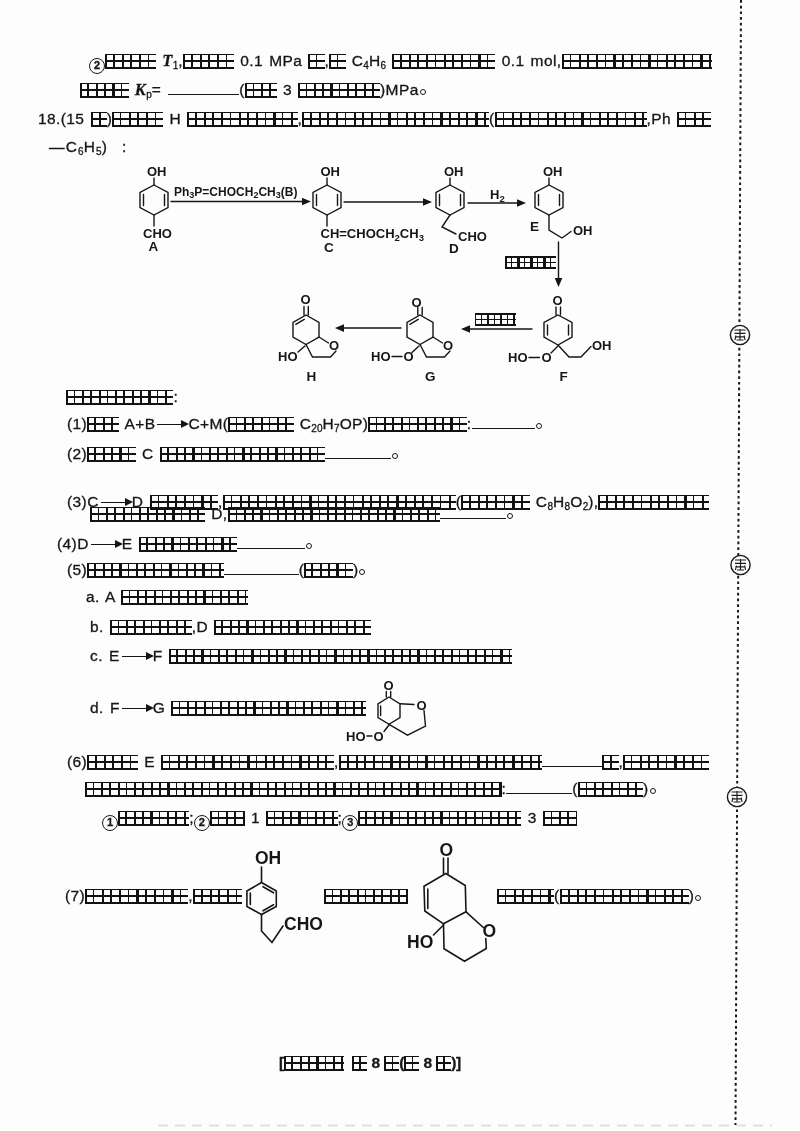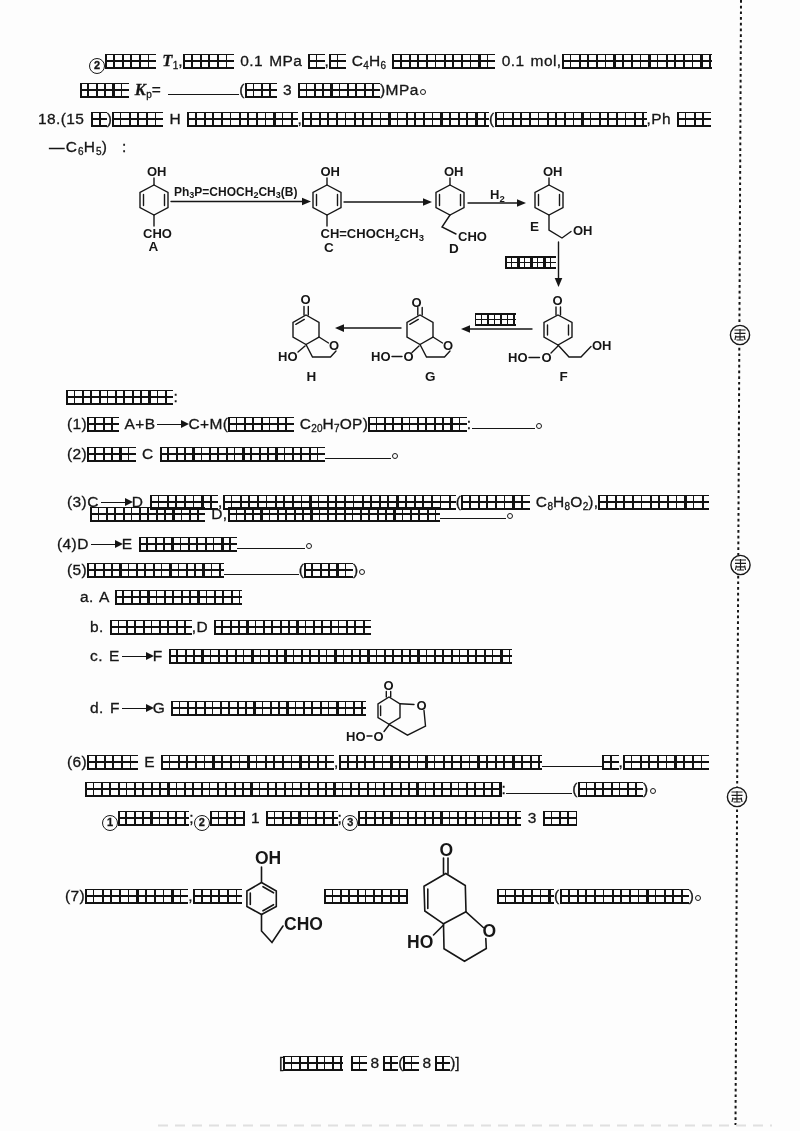--- a/index.html
+++ b/index.html
@@ -41,31 +41,31 @@
 <div class="ln" style="left:80px;top:80px"><span class="z" style="width:48.6px"></span> <i class="v">K</i><sub>p</sub>=<span style="display:inline-block;width:7px"></span><span class="bl" style="width:71px"></span>(<span class="z" style="width:32.0px"></span> 3 <span class="z" style="width:81.8px"></span>)MPa<span class="jo"></span></div>
 <div class="ln" style="left:38px;top:109px">18.(15 <span class="zw" style="width:16.2px"></span>)<span class="zw" style="width:51.0px"></span> H <span class="zw" style="width:110.2px"></span>,<span class="zw" style="width:186.8px"></span>(<span class="zw" style="width:152.0px"></span>,Ph <span class="zw" style="width:33.6px"></span></div>
 <div class="ln" style="left:49px;top:137px;letter-spacing:1.2px">—C<sub>6</sub>H<sub>5</sub>)&nbsp;&nbsp;:</div>
 <div class="ln" style="left:66px;top:387px"><span class="z" style="width:107.4px"></span>:</div>
 <div class="ln" style="left:67px;top:414px">(1)<span class="z" style="width:32.0px"></span> A+B<span class="ar"></span>C+M(<span class="z" style="width:65.2px"></span> C<sub>20</sub>H<sub>7</sub>OP)<span class="z" style="width:98.4px"></span>:<span class="bl" style="width:63px"></span><span class="jo"></span></div>
 <div class="ln" style="left:67px;top:444px">(2)<span class="z" style="width:48.6px"></span> C <span class="z" style="width:164.8px"></span><span class="bl" style="width:66px"></span><span class="jo"></span></div>
 <div class="ln" style="left:67px;top:492px">(3)C<span class="ar"></span>D <span class="zw" style="width:68.4px"></span>,<span class="zw" style="width:233.0px"></span>(<span class="zw" style="width:68.4px"></span> C<sub>8</sub>H<sub>8</sub>O<sub>2</sub>),<span class="zw" style="width:110.2px"></span></div>
 <div class="ln" style="left:90px;top:504px"><span class="z" style="width:115.0px"></span> D,<span class="z" style="width:212.0px"></span><span class="bl" style="width:66px"></span><span class="jo"></span></div>
 <div class="ln" style="left:57px;top:534px">(4)D<span class="ar"></span>E <span class="z" style="width:98.4px"></span><span class="bl" style="width:68px"></span><span class="jo"></span></div>
 <div class="ln" style="left:67px;top:560px">(5)<span class="z" style="width:136.6px"></span><span class="bl" style="width:75px"></span>(<span class="z" style="width:48.6px"></span>)<span class="jo"></span></div>
-<div class="ln" style="left:80px;top:587px">a. A <span class="z" style="width:127.0px"></span></div>
+<div class="ln" style="left:86px;top:587px">a. A <span class="z" style="width:127.0px"></span></div>
 <div class="ln" style="left:90px;top:617px">b. <span class="z" style="width:81.8px"></span>,D <span class="z" style="width:156.8px"></span></div>
 <div class="ln" style="left:90px;top:646px">c. E<span class="ar"></span>F <span class="z" style="width:343.4px"></span></div>
 <div class="ln" style="left:90px;top:698px">d. F<span class="ar"></span>G <span class="z" style="width:194.4px"></span></div>
 <div class="ln" style="left:67px;top:752px">(6)<span class="zw" style="width:51.0px"></span> E <span class="zw" style="width:172.8px"></span>,<span class="zw" style="width:203.6px"></span><span class="bl" style="width:60px"></span><span class="zw" style="width:16.2px"></span>,<span class="zw" style="width:85.8px"></span></div>
 <div class="ln" style="left:85px;top:779px"><span class="z" style="width:416.6px"></span>:<span class="bl" style="width:66px"></span>(<span class="z" style="width:65.2px"></span>)<span class="jo"></span></div>
 <div class="ln" style="left:102px;top:808px"><span class="cn">1</span><span class="z" style="width:71.2px"></span>;<span class="cn">2</span><span class="z" style="width:35.0px"></span> 1 <span class="z" style="width:71.2px"></span>;<span class="cn">3</span><span class="z" style="width:163.2px"></span> 3 <span class="z" style="width:34.0px"></span></div>
 <div class="ln" style="left:65px;top:886px">(7)<span class="zw" style="width:103.2px"></span>,<span class="zw" style="width:49.0px"></span></div>
 <div class="ln" style="left:324px;top:886px"><span class="z" style="width:84.0px"></span></div>
 <div class="ln" style="left:497px;top:886px"><span class="zw" style="width:57.0px"></span>(<span class="zw" style="width:129.2px"></span>)<span class="jo"></span></div>
-<div class="ln" style="left:279px;top:1053px;font-weight:normal;letter-spacing:-0.3px;word-spacing:0">[<span class="z" style="width:60.2px"></span>&nbsp;&nbsp;<span class="z" style="width:15.4px"></span> 8 <span class="z" style="width:15.4px"></span>(<span class="z" style="width:15.4px"></span> 8 <span class="z" style="width:15.4px"></span>)]</div>
+<div class="ln" style="left:279px;top:1053px;font-weight:bold;letter-spacing:-0.3px;word-spacing:0">[<span class="z" style="width:60.2px"></span>&nbsp;&nbsp;<span class="z" style="width:15.4px"></span> 8 <span class="z" style="width:15.4px"></span>(<span class="z" style="width:15.4px"></span> 8 <span class="z" style="width:15.4px"></span>)]</div>
 <div class="lb" style="left:505px;top:255px"><span class="z2" style="width:50.7px"></span></div>
 <div class="lb" style="left:475px;top:312px"><span class="z2" style="width:41.0px"></span></div>
 
 <svg width="800" height="1131" viewBox="0 0 800 1131" fill="none" stroke="none">
 <g stroke="#161616" stroke-width="1.4" stroke-linecap="round" fill="none">
 
   <path d="M154,178 L154,185 M154,215 L154,226"></path>
   <path d="M154,185 L168,192.5 L168,207.5 L154,215 L140,207.5 L140,192.5 Z"></path>
   <path d="M143.5,194.5 L143.5,205.5 M164.5,194.5 L164.5,205.5"></path>
 

